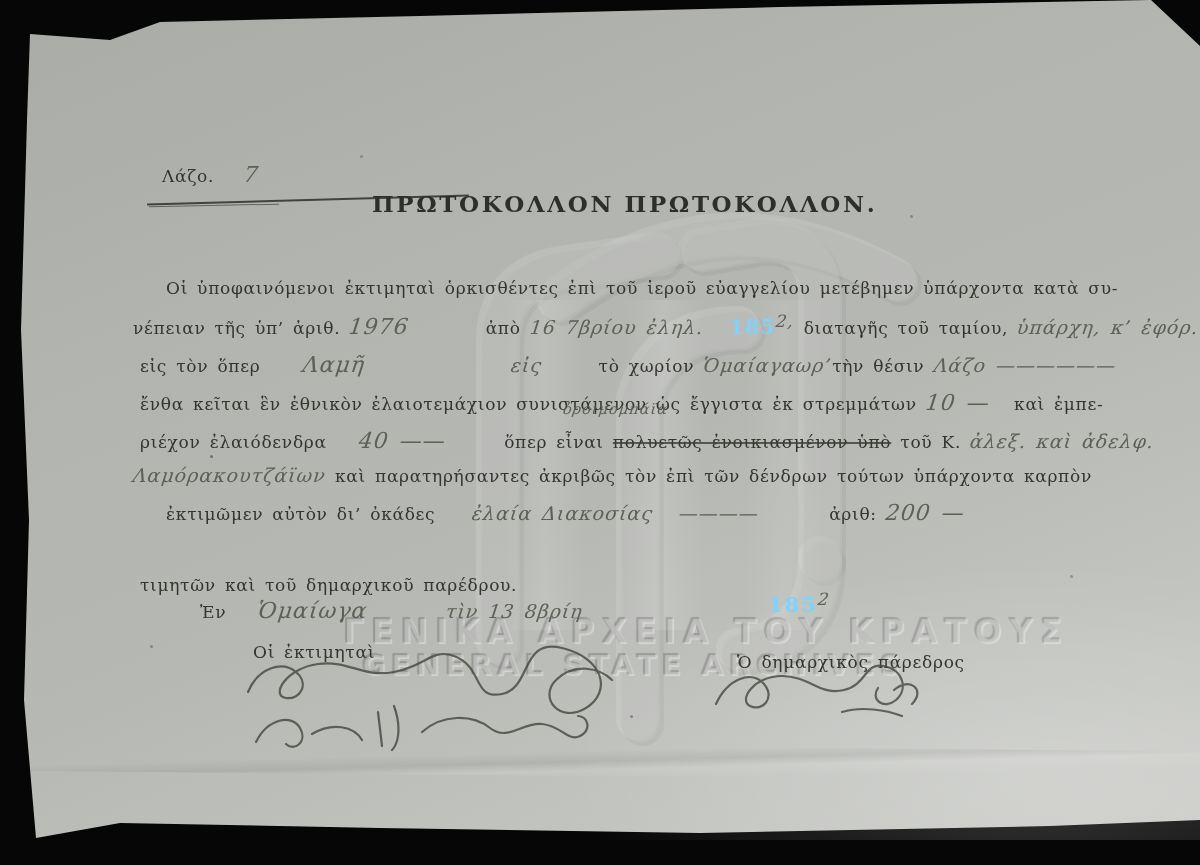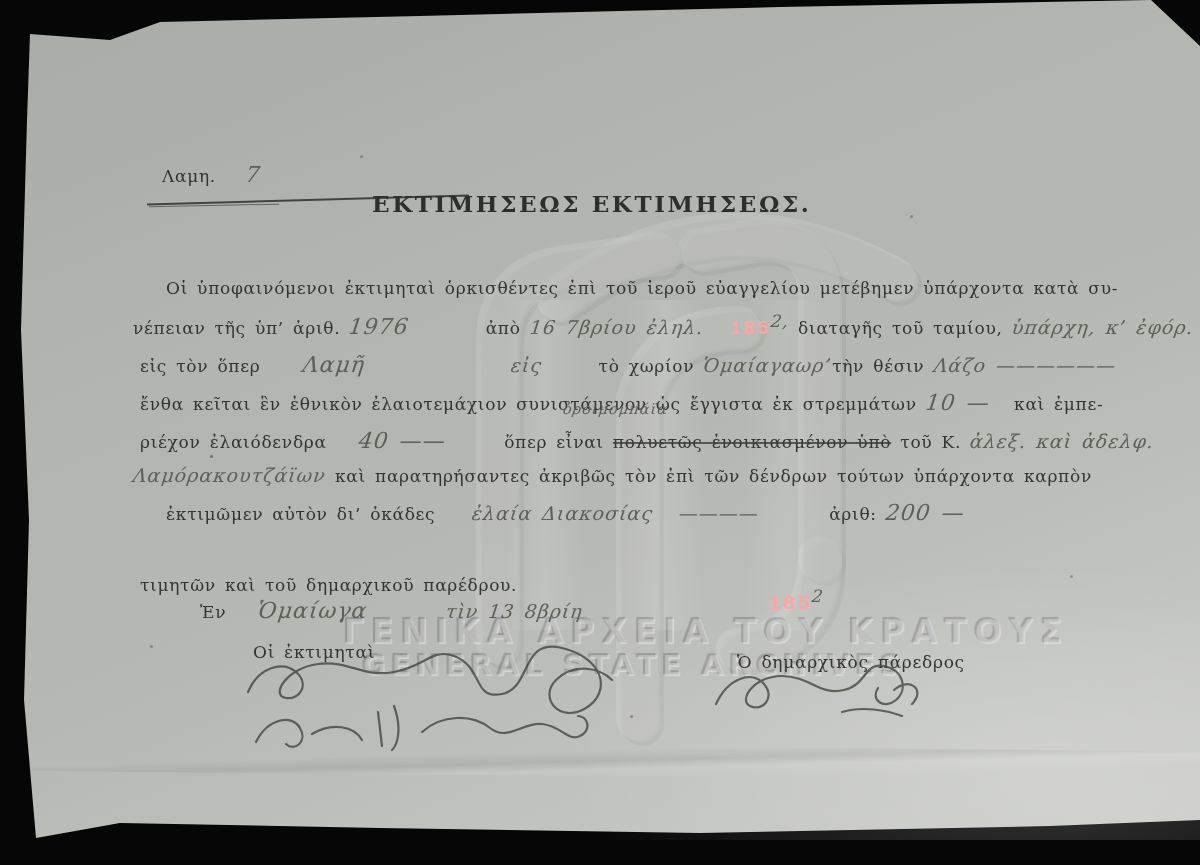--- a/index.html
+++ b/index.html
@@ -30,21 +30,21 @@
   #wm1{left:343px;top:612px;font-size:33px;letter-spacing:7px;}
   #wm2{left:362px;top:648px;font-size:29px;letter-spacing:5px;}
   
   .line{position:absolute;white-space:nowrap;color:#33362f;font-size:17px;
         letter-spacing:.7px;word-spacing:3px;}
   .hw{display:inline-block;font-style:italic;color:#5c6055;transform:skewX(-7deg);
       font-size:19px;letter-spacing:1px;}
   .hw-big{font-size:22px;}
   .hw-small{font-size:14.5px;}
   .gap{display:inline-block;}
-  .year{font-weight:bold;font-size:19.5px;letter-spacing:2px;color:#fca5a5;font-family:Liberation Mono, monospace;}
+  .year{font-weight:bold;font-size:19.5px;letter-spacing:2px;color:#7dd3fc;}
   .sup{position:relative;top:-7px;font-size:17px;}
   .strike{text-decoration:line-through;text-decoration-thickness:1.6px;text-decoration-color:rgba(60,63,55,.8);text-align:right;}
   #num-underline1{position:absolute;left:147px;top:199px;width:322px;height:0;
      border-top:2.5px solid rgba(45,48,42,.85);transform:rotate(-1.6deg);}
   #num-underline2{position:absolute;left:149px;top:205px;width:130px;height:0;
      border-top:1.5px solid rgba(45,48,42,.6);transform:rotate(-1.2deg);}
   #title{position:absolute;left:372px;top:190px;font-size:23px;font-weight:bold;
      letter-spacing:2.6px;color:#2d302a;white-space:nowrap;}
   #interline{position:absolute;left:563px;top:401px;}
   
@@ -87,28 +87,28 @@
   <div class="wm-text" id="wm2">GENERAL STATE ARCHIVES</div>
 
   <div class="band" style="left:505px"></div>
   <div class="band" style="left:625px"></div>
   <div class="band" style="left:745px;opacity:.7"></div>
   <div class="crease"></div>
   <div class="sheen"></div>
   <div class="speck"></div>
 
   <div class="line" style="left:162px;top:162px">
-    <span>Λαμη.</span>
+    <span>Λάζο.</span>
     <span class="gap" style="width:12px"></span>
     <span class="hw hw-big">7</span>
   </div>
   <div id="num-underline1"></div>
   <div id="num-underline2"></div>
 
-  <div id="title">ΕΚΤΙΜΗΣΕΩΣ ΕΚΤΙΜΗΣΕΩΣ.</div>
+  <div id="title">ΠΡΩΤΟΚΟΛΛΟΝ ΠΡΩΤΟΚΟΛΛΟΝ.</div>
 
   <div class="line" style="left:166px;top:278px">
     <span>Οἱ ὑποφαινόμενοι ἐκτιμηταὶ ὁρκισθέντες ἐπὶ τοῦ ἱεροῦ εὐαγγελίου μετέβημεν ὑπάρχοντα κατὰ συ-</span>
   </div>
 
   <div class="line" style="left:133px;top:314px">
     <span>νέπειαν τῆς ὑπ’ ἀριθ.</span>
     <span class="hw hw-big">1976</span>
     <span class="gap" style="width:58px"></span>
     <span>ἀπὸ</span>

